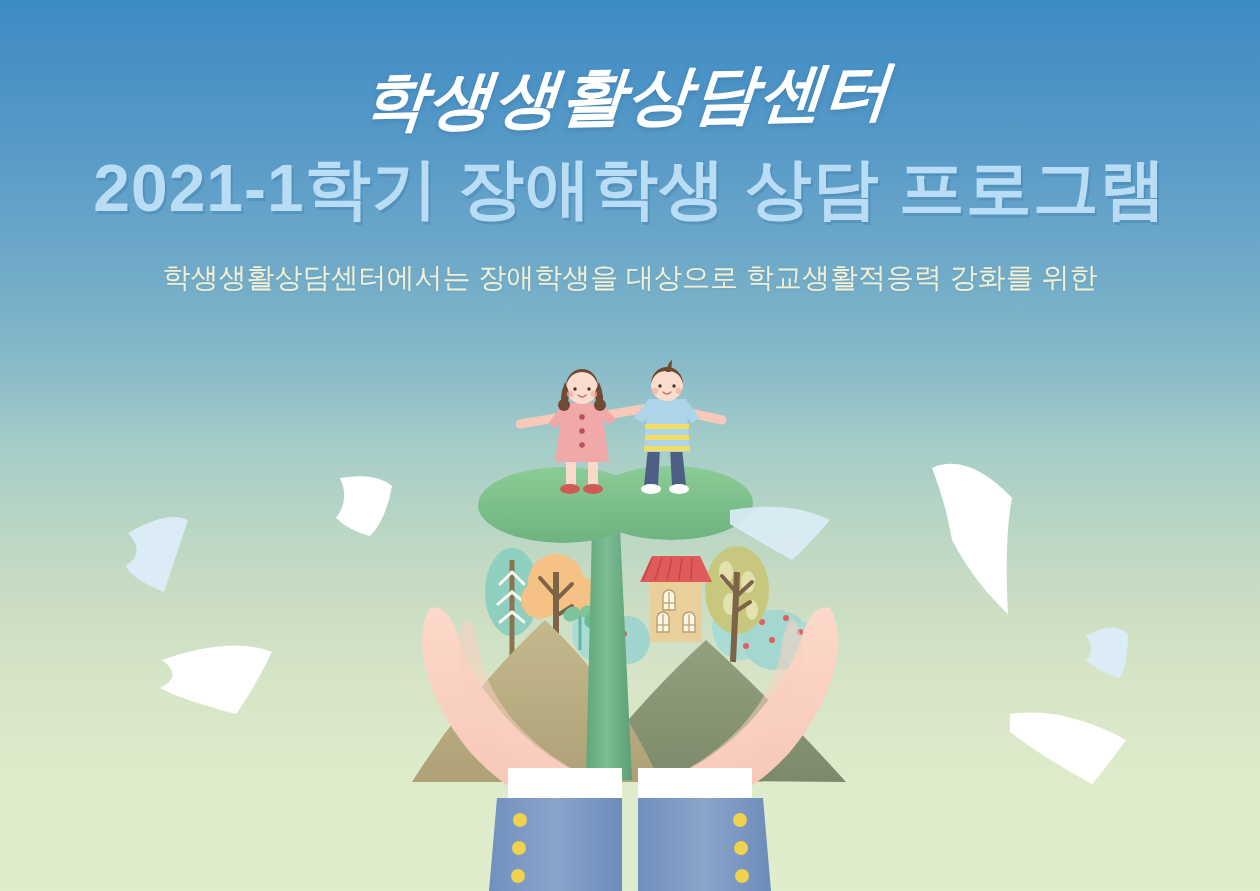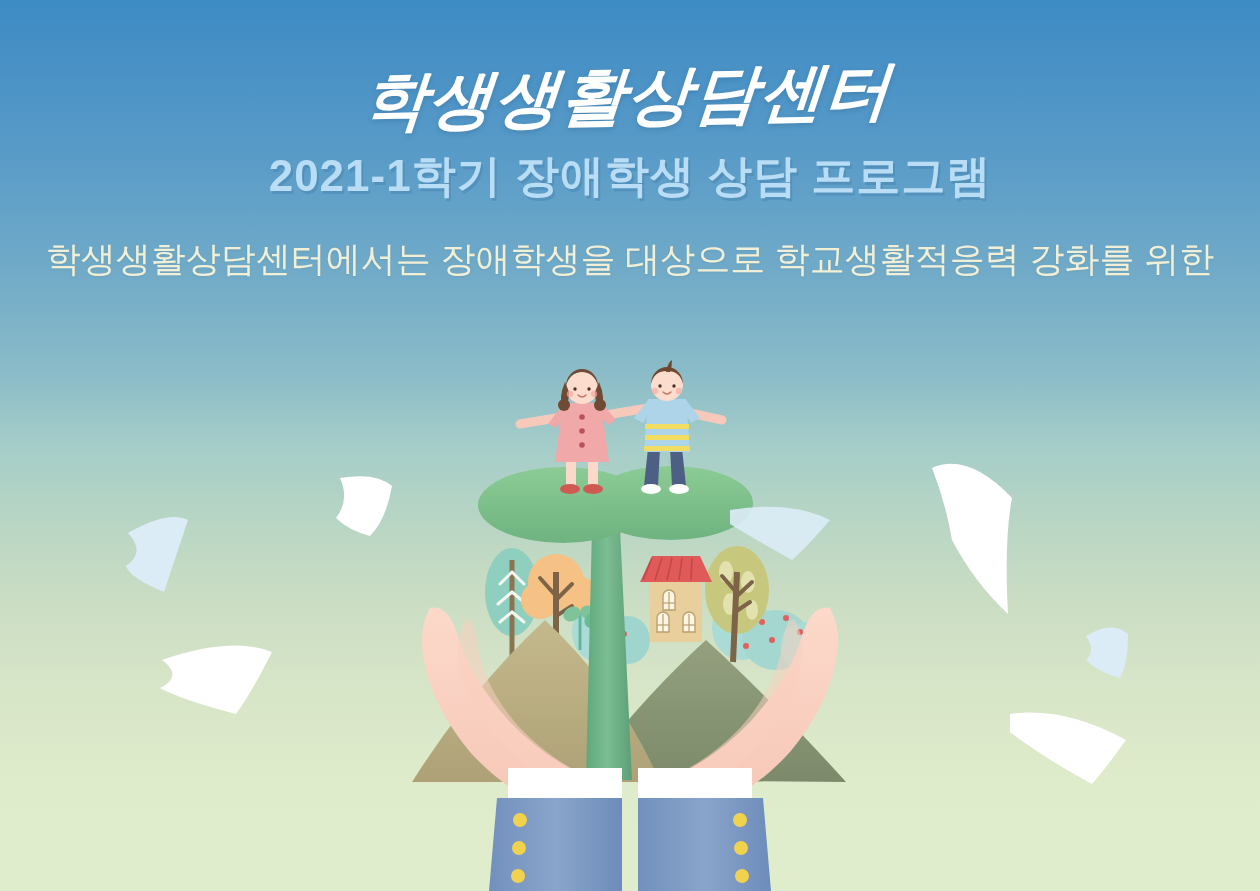--- a/index.html
+++ b/index.html
@@ -44,31 +44,31 @@
     font-style: italic;
     letter-spacing: 2px;
     color: #ffffff;
     text-shadow: 0 2px 5px rgba(40,90,130,0.30);
     line-height: 1.05;
     transform: skewX(-6deg) rotate(-1.2deg);
   }
   .main-title {
     margin: 0;
     padding-top: 22px;
-    font-size: 44px;
+    font-size: 66px;
     font-weight: 900;
     letter-spacing: 1px;
     color: #b9ddf5;
     text-shadow: 2px 3px 0px rgba(60,120,165,0.35);
     line-height: 1.15;
   }
   .desc {
     margin: 0;
     padding-top: 26px;
-    font-size: 35px;
+    font-size: 28px;
     font-weight: 500;
     color: #f1efd6;
     line-height: 1.75;
     text-shadow: 0 1px 2px rgba(70,120,140,0.18);
   }
 
   
   .illus {
     position: absolute;
     left: 0; top: 0;

